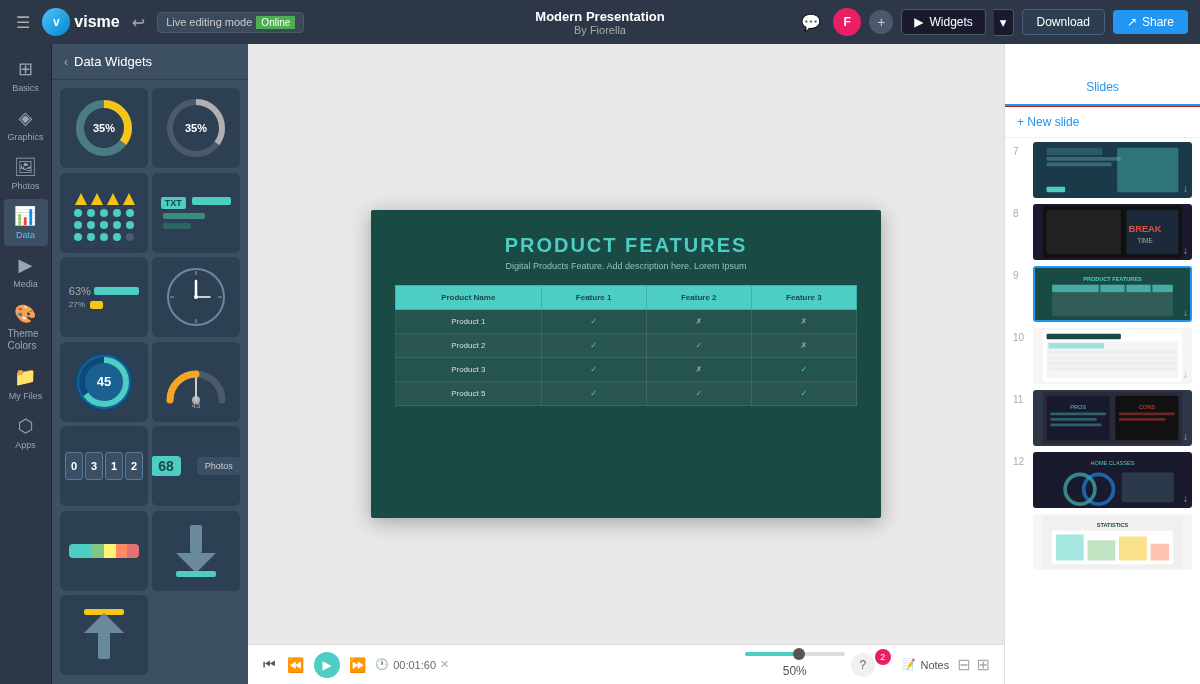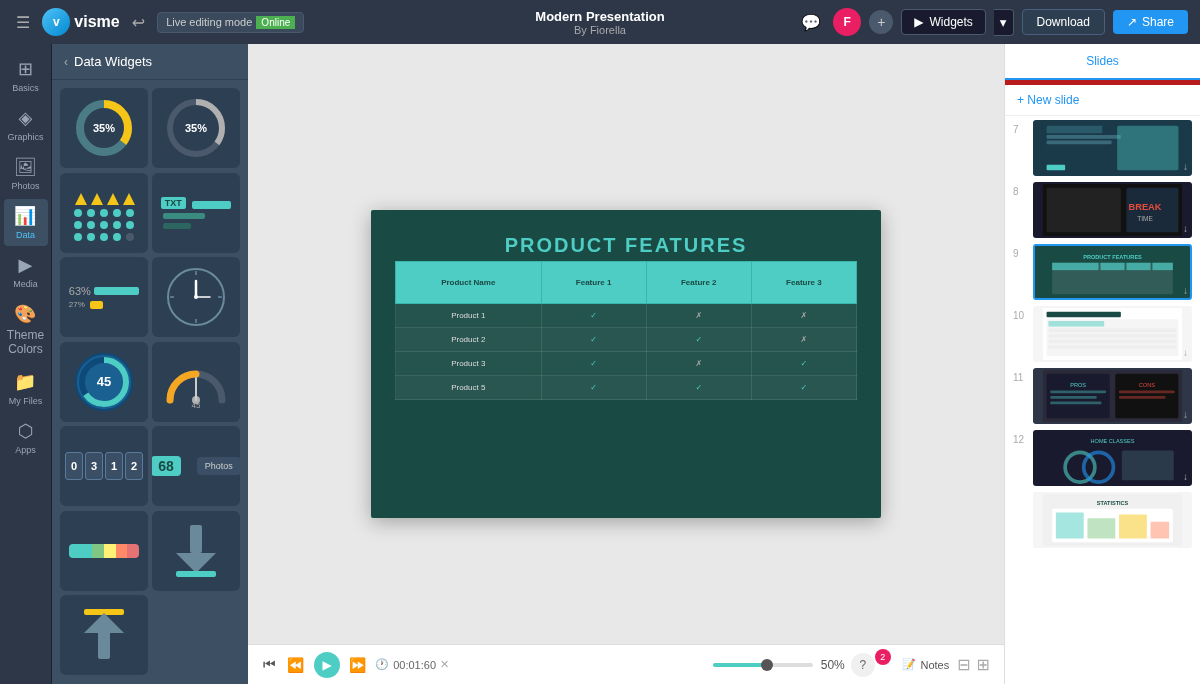--- a/index.html
+++ b/index.html
@@ -140,21 +140,21 @@
     .features-table {
       margin: 0 24px;
       border-collapse: collapse;
       width: calc(100% - 48px);
     }
     .features-table th {
       background: #4ecdc4;
       color: #1a4a44;
       font-size: 8px;
       font-weight: 600;
-      padding: 16px 6px;
+      padding: 7px 6px;
       text-align: center;
       border: 1px solid #3ab5ad;
     }
     .features-table td {
       background: rgba(255,255,255,0.07);
       color: #ddd;
       font-size: 8px;
       padding: 7px 6px;
       text-align: center;
       border: 1px solid rgba(255,255,255,0.1);
@@ -174,21 +174,21 @@
       border-top: 1px solid #ddd;
       display: flex;
       align-items: center;
       padding: 0 12px;
       gap: 6px;
     }
     .playback-btn { background: none; border: none; cursor: pointer; color: #555; font-size: 14px; padding: 3px; }
     .play-btn { background: #4ecdc4; border: none; cursor: pointer; color: white; width: 26px; height: 26px; border-radius: 50%; font-size: 12px; display: flex; align-items: center; justify-content: center; }
     .time-display { font-size: 11px; color: #666; display: flex; align-items: center; gap: 4px; }
     .close-time { color: #aaa; cursor: pointer; }
-    .zoom-controls { margin-left: auto; display: flex; align-items: center; gap: 8px; }
+    .zoom-controls { margin-left: auto; display: flex; align-items: center; gap: 8px; flex-direction: column; }
     .zoom-slider-track { width: 100px; height: 4px; background: #ddd; border-radius: 2px; position: relative; }
     .zoom-slider-fill { width: 50%; height: 100%; background: #4ecdc4; border-radius: 2px; }
     .zoom-thumb { width: 12px; height: 12px; background: #555; border-radius: 50%; position: absolute; top: -4px; left: 48%; }
     .zoom-pct { font-size: 12px; color: #555; }
     .help-btn { width: 24px; height: 24px; border-radius: 50%; background: #f0f0f0; border: none; cursor: pointer; font-size: 12px; color: #666; display: flex; align-items: center; justify-content: center; }
     .notif-badge { background: #e91e63; color: white; border-radius: 50%; width: 16px; height: 16px; font-size: 9px; display: flex; align-items: center; justify-content: center; position: relative; top: -8px; left: -6px; }
     .notes-btn { display: flex; align-items: center; gap: 4px; background: none; border: none; cursor: pointer; color: #555; font-size: 11px; }
     .grid-btns { display: flex; gap: 2px; }
     .grid-btn { background: none; border: none; cursor: pointer; color: #aaa; font-size: 16px; padding: 2px; }
 
@@ -197,21 +197,22 @@
       width: 196px;
       background: white;
       border-left: 1px solid #ddd;
       flex-shrink: 0;
       display: flex;
       flex-direction: column;
       overflow: hidden;
     }
     .right-panel-header {
       display: flex;
-      border-bottom: 5px solid #b91c1c;
+      border-bottom: 1px solid #b91c1c;
+      margin-top: 26px;
     }
     .right-tab {
       flex: 1;
       padding: 10px 8px;
       font-size: 12px;
       text-align: center;
       cursor: pointer;
       color: #666;
       border: none;
       background: none;
@@ -325,21 +326,21 @@
     <div class="tool-item active">
       <span class="tool-icon">📊</span>
       <span>Data</span>
     </div>
     <div class="tool-item">
       <span class="tool-icon">▶</span>
       <span>Media</span>
     </div>
     <div class="tool-item">
       <span class="tool-icon">🎨</span>
-      <span style="font-size:12px;text-align:center;line-height:1.2">Theme Colors</span>
+      <span style="font-size:10px;text-align:left;line-height:1.2">Theme Colors</span>
     </div>
     <div class="tool-item">
       <span class="tool-icon">📁</span>
       <span>My Files</span>
     </div>
     <div class="tool-item">
       <span class="tool-icon">⬡</span>
       <span>Apps</span>
     </div>
   </div>
@@ -390,21 +391,21 @@
           <circle cx="9" cy="54" r="4" fill="#4ecdc4"></circle>
           <circle cx="22" cy="54" r="4" fill="#4ecdc4"></circle>
           <circle cx="35" cy="54" r="4" fill="#4ecdc4"></circle>
           <circle cx="48" cy="54" r="4" fill="#4ecdc4"></circle>
           <circle cx="61" cy="54" r="4" fill="#4a5a6c"></circle>
         </svg>
       </div>
 
       <div class="widget-item">
         <div style="width:80%;display:flex;flex-direction:column;gap:4px">
-          <div style="display:flex;align-items:flex-end;gap:6px;">
+          <div style="display:flex;align-items:flex-start;gap:6px;">
             <span style="background:#4ecdc4;color:#1a4a44;font-size:9px;padding:1px 4px;border-radius:2px;font-weight:bold">TXT</span>
             <div style="flex:1;height:8px;background:#4ecdc4;border-radius:2px;"></div>
           </div>
           <div style="height:6px;background:#3a8c80;border-radius:2px;width:60%;margin-left:2px"></div>
           <div style="height:6px;background:#2d6660;border-radius:2px;width:40%;margin-left:2px"></div>
         </div>
       </div>
 
       <div class="widget-item">
         <div style="width:80%;display:flex;flex-direction:column;gap:3px">
@@ -495,20 +496,21 @@
           <rect x="14" y="22" width="12" height="28" fill="#6a8a9c" rx="2"></rect>
         </svg>
       </div>
 
     </div>
   </div>
 
   <div class="canvas-area">
     <div class="slide-canvas">
       <div class="slide-title">PRODUCT FEATURES</div>
+      <div class="slide-subtitle">Digital Products Feature. Add description here. Lorem Ipsum</div>
       <table class="features-table">
         <thead>
           <tr>
             <th>Product Name</th>
             <th>Feature 1</th>
             <th>Feature 2</th>
             <th>Feature 3</th>
           </tr>
         </thead>
         <tbody id="table-body">

